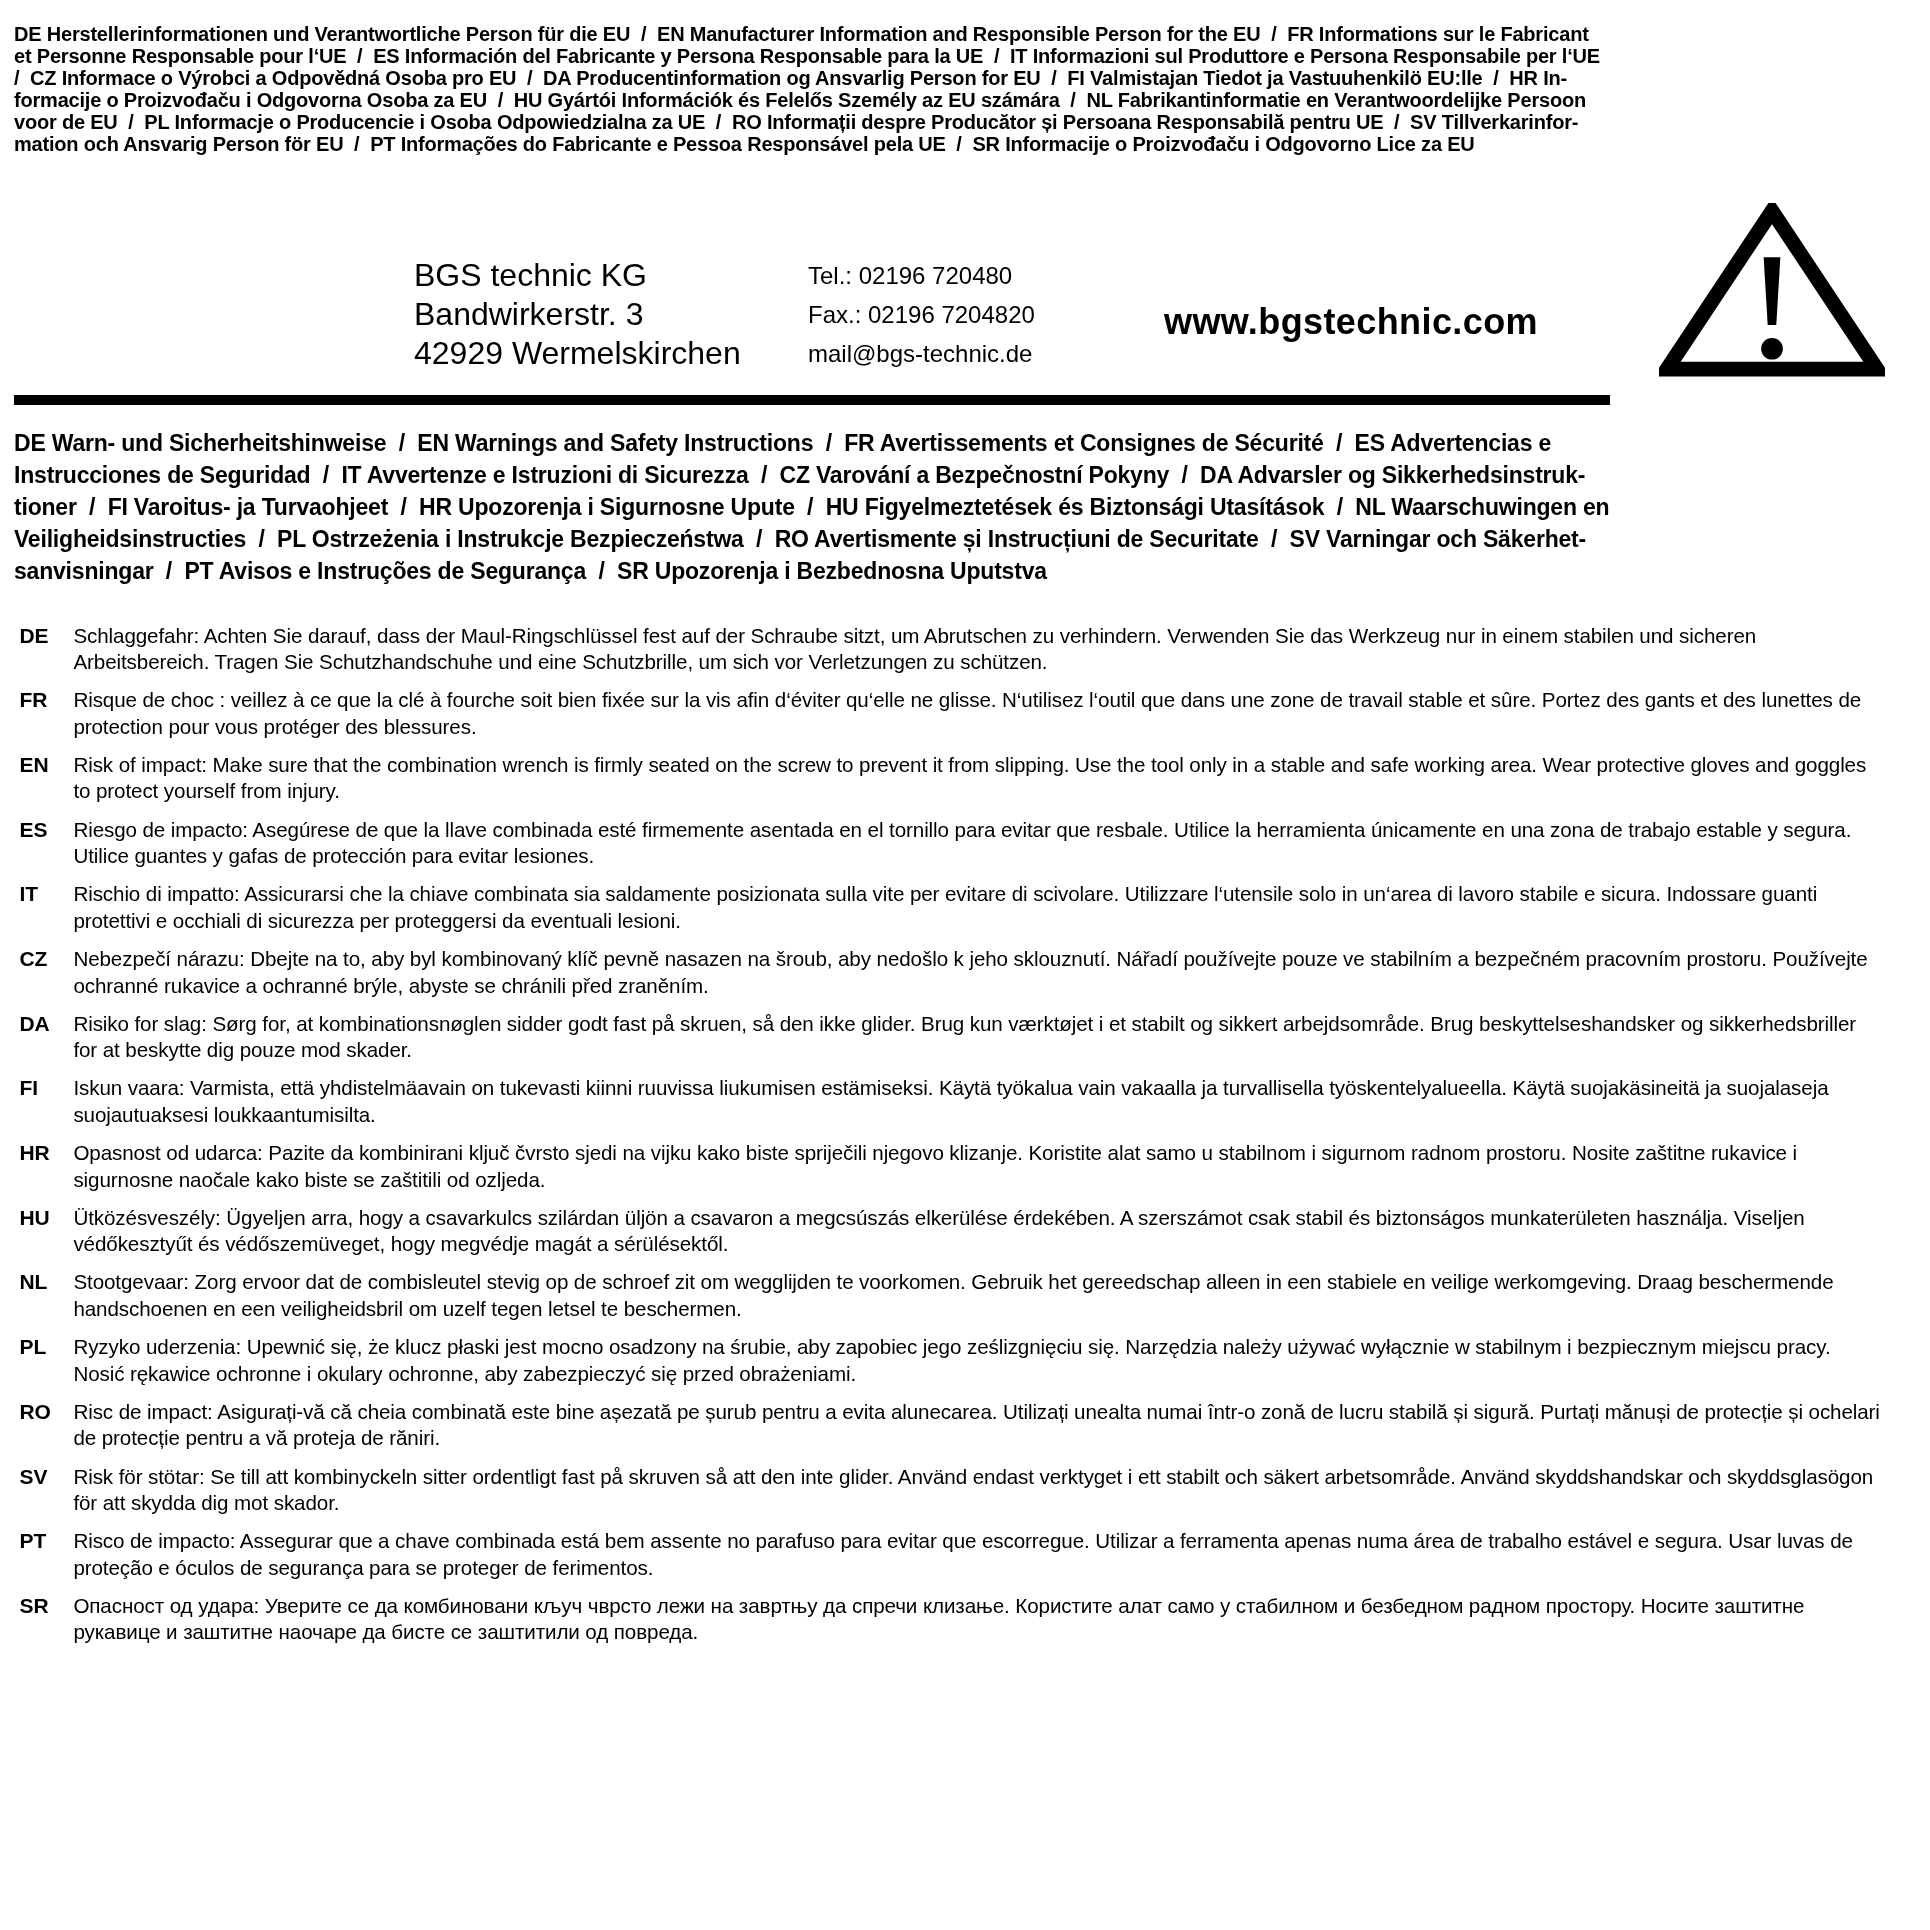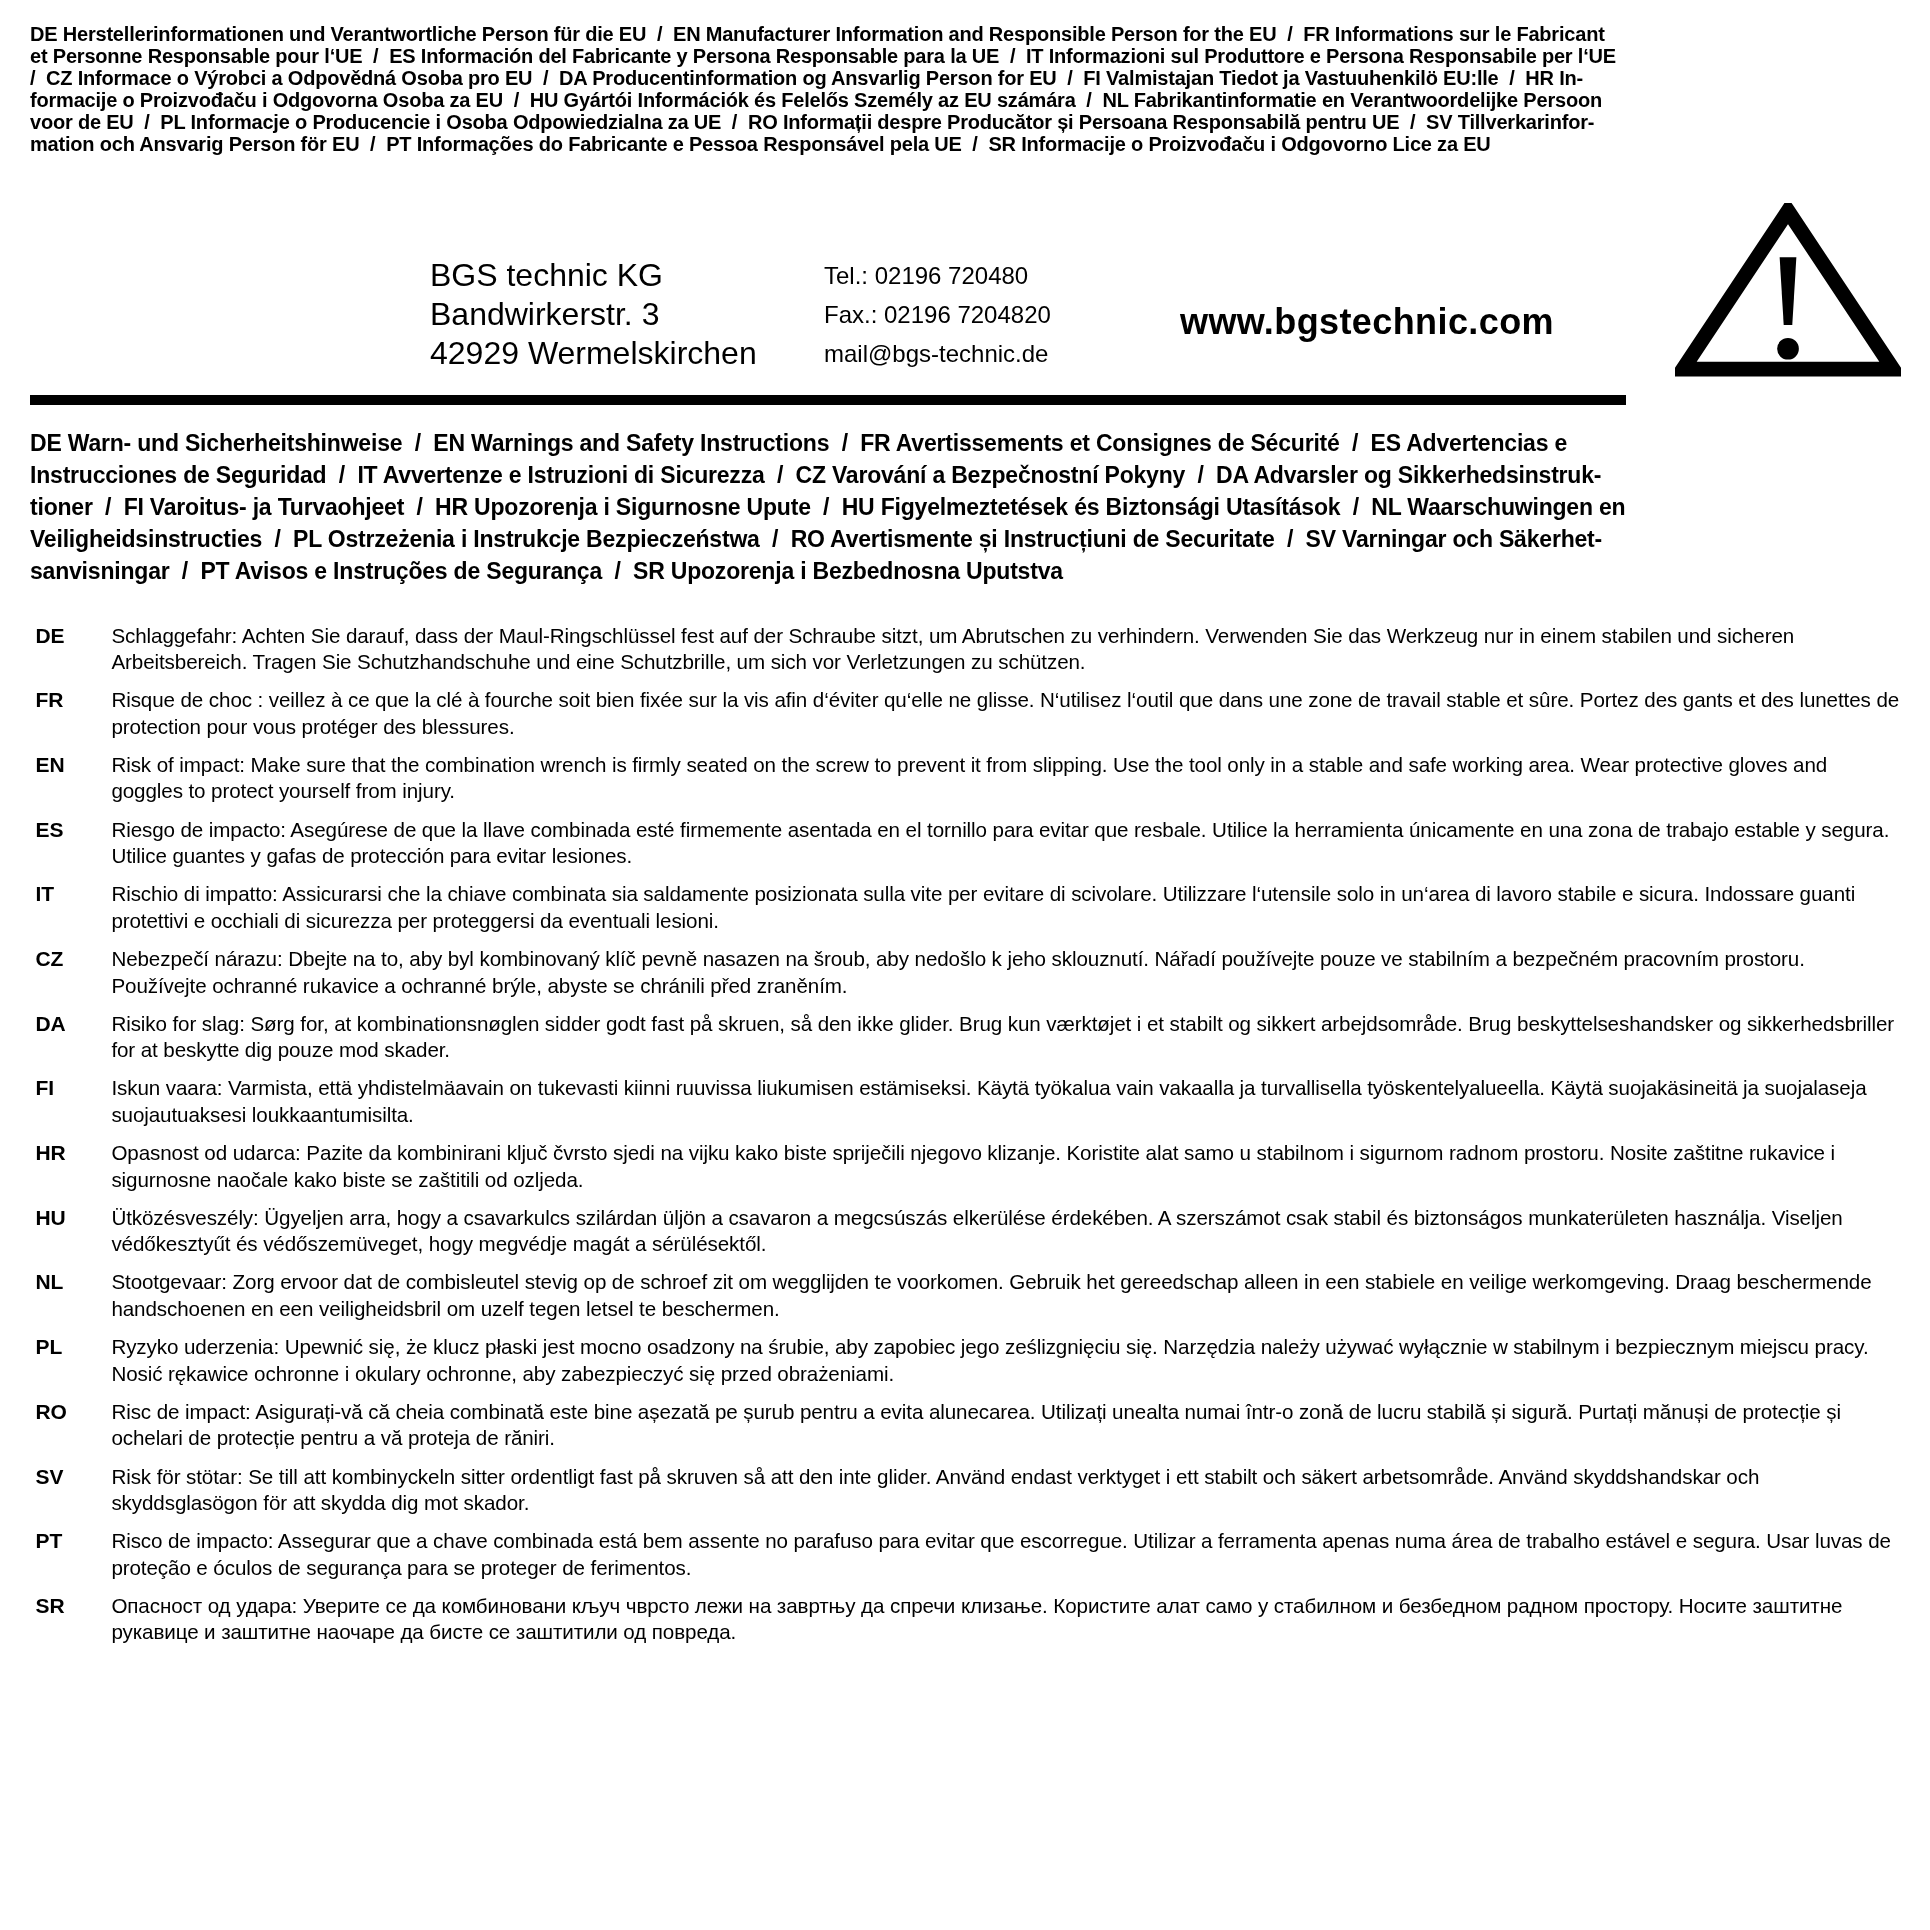--- a/index.html
+++ b/index.html
@@ -8,21 +8,21 @@
     height: 1930px;
     background: #ffffff;
     color: #000000;
     font-family: "Liberation Sans", sans-serif;
     overflow: hidden;
   }
   .page {
     position: relative;
     width: 1871px;
     height: 1884px;
-    padding: 23px 30px 23px 30px;
+    padding: 23px 30px 23px 14px;
   }
 
   
   .header-top {
     font-weight: bold;
     font-size: 20px;
     line-height: 22px;
     white-space: pre-wrap;
     letter-spacing: -0.2px;
   }
@@ -109,21 +109,21 @@
     letter-spacing: -0.2px;
   }
 
   
   .warnings {
     margin-top: 36px;
   }
   .warning-row {
     display: grid;
     grid-template-columns: 48px 1fr;
-    column-gap: 28px;
+    column-gap: 6px;
     padding-left: 5.4px;
     margin-bottom: 11.7px;
   }
   .warning-row .lang {
     font-weight: bold;
     font-size: 21px;
     line-height: 26.5px;
   }
   .warning-row .wtext {
     margin: 0;

